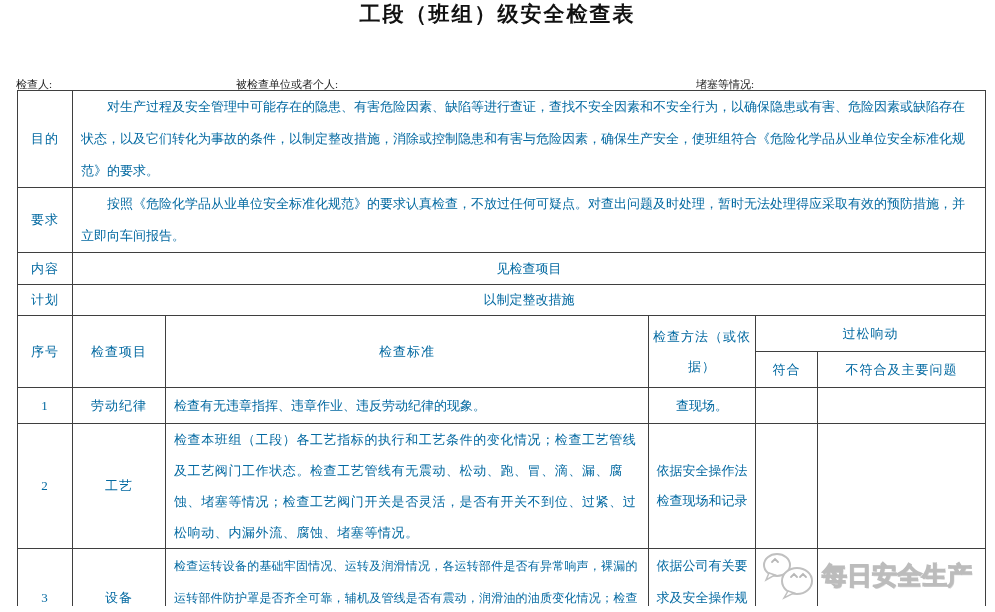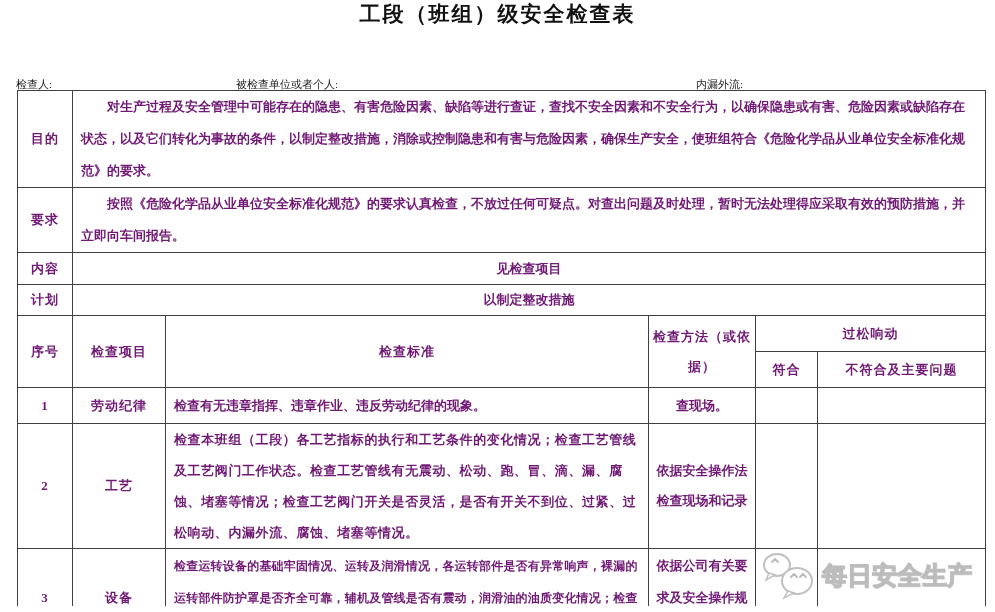--- a/index.html
+++ b/index.html
@@ -13,22 +13,22 @@
 
   .info-line { position:absolute; top:77px; left:0; width:100%; height:18px; font-size:11px; }
   .info-line span { position:absolute; white-space:nowrap; }
   .info-inspector { left:16px; }
   .info-unit { left:236px; }
   .info-time { left:696px; }
 
   .table-wrap { position:absolute; left:17px; top:90px; width:969px; height:516px; overflow:hidden; }
   table { border-collapse:collapse; table-layout:fixed; width:968px; }
   td {
-    border:1px solid #3f3f3f; font-size:13px; color:#701a75;
-    vertical-align:middle; overflow:hidden; background:transparent;font-weight:bold;
+    border:1px solid #3f3f3f; font-size:13px; color:#0369a1;
+    vertical-align:middle; overflow:hidden; background:transparent;
   }
   td.lbl { text-align:center; letter-spacing:1px; }
   td.hdr { text-align:center; letter-spacing:1px; }
   td.txt { padding:0 8px; line-height:32px; text-align:left; }
   td.indent { text-indent:2em; }
   td.ctr { text-align:center; }
   td.method { text-align:center; line-height:30px; padding:0 4px; }
   .r-purpose td { height:96px; }
   .r-require td { height:64px; }
   .r-content td { height:32px; }
@@ -56,21 +56,21 @@
 </head>
 <body>
 
 <div class="page">
 
   <div class="doc-title">工段（班组）级安全检查表</div>
 
   <div class="info-line">
     <span class="info-inspector">检查人:</span>
     <span class="info-unit">被检查单位或者个人:</span>
-    <span class="info-time">内漏外流:</span>
+    <span class="info-time">堵塞等情况:</span>
   </div>
 
   <div class="table-wrap">
     <table>
       <colgroup>
         <col style="width:55px">
           <col style="width:93px">
           <col style="width:483px">
         <col style="width:107px">
           <col style="width:62px">

